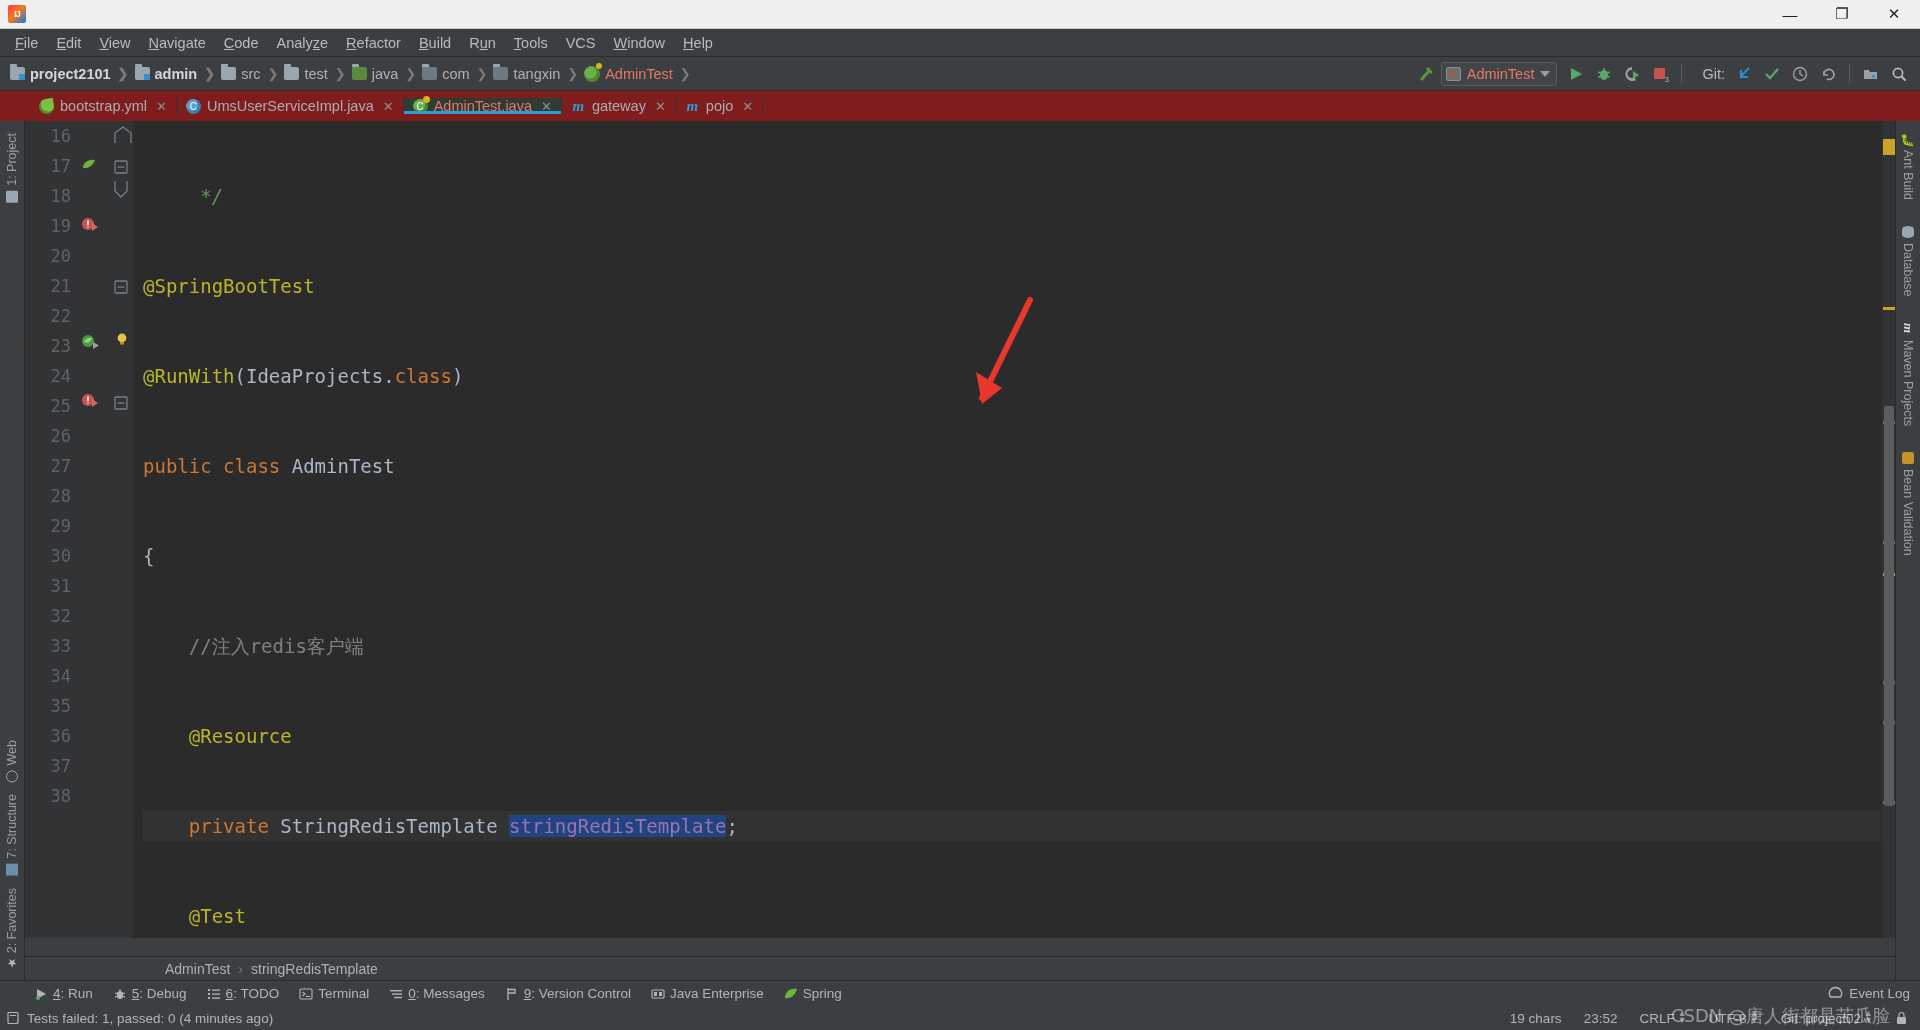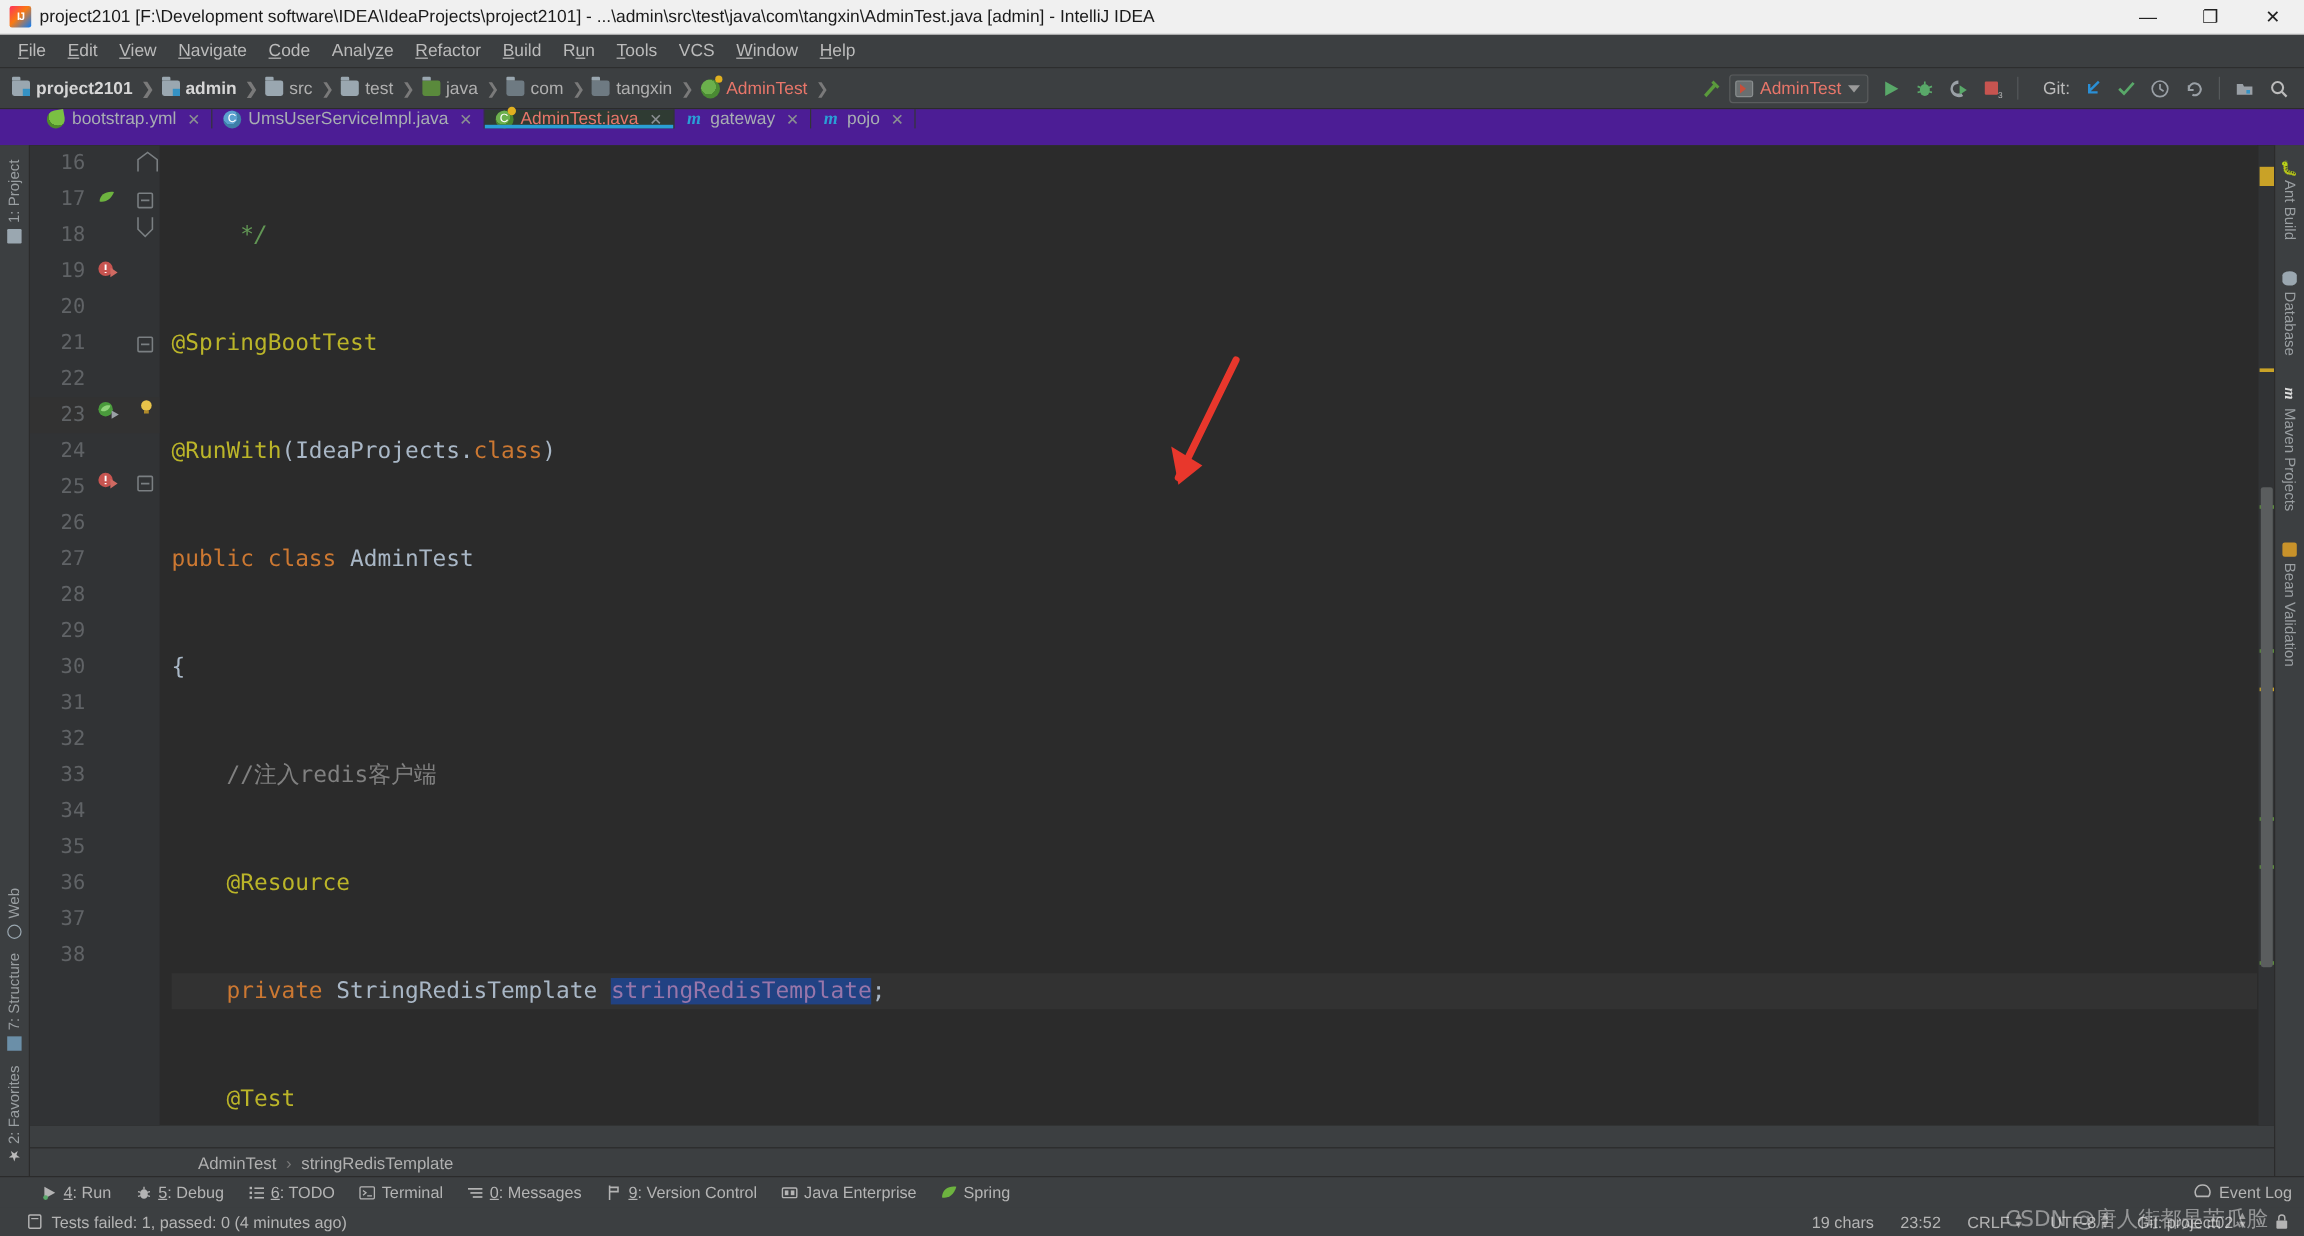--- a/index.html
+++ b/index.html
@@ -92,21 +92,21 @@
   .run-config .cfg-icon::after {
     content:""; position:absolute; left:3px; top:2px; width:0;height:0;
     border-top:4px solid transparent;border-bottom:4px solid transparent;border-left:5px solid #c84f3a;
   }
   .run-config .cfg-name { font-size: 14.5px; color: #e8766a; }
   .caret-down { width:0;height:0;border-left:5px solid transparent;border-right:5px solid transparent;border-top:6px solid #9a9a9a; }
   .tb-sep { width:1px;height:19px;background:#55595b;margin:0 6px; }
   .git-label { font-size:14.5px;color:#bbbbbb;margin:0 4px 0 12px; }
 
   
-  .tabsbar { height: 30px; background: #4c1d95; display: flex; align-items: flex-start; flex:none; padding-left: 30px;}
+  .tabsbar { height: 30px; background: #7f1d1d; display: flex; align-items: center; flex:none; padding-left: 30px;}
   .etab {
     display: flex; align-items: center; gap: 6px; padding: 0 9px;
     font-size: 14.5px; color: #a8aeb2; border-right: 1px solid #323537;
     position: relative; white-space: nowrap;
   }
   .etab.active { background: #2f3b33; color: #e8766a; }
   .etab.active::after { content:""; position:absolute;left:0;right:0;bottom:0;height:3px;background:#2a9fd6; }
   .etab .x { color:#8a8f92; font-size:13px; margin-left:3px; }
   .ti { width:15px;height:15px;flex:none;position:relative; }
   .ti.leaf { background: radial-gradient(circle at 65% 35%, #7ac043 0 55%, #4e8a2a 56% 100%); border-radius: 50% 0 50% 50%; transform: rotate(-10deg);}
@@ -187,41 +187,40 @@
     height: 26px; background: #3c3f41; display: flex; align-items: center;
     gap: 20px; padding: 0 10px 0 34px; flex: none; border-top: 1px solid #2b2b2b;
   }
   .twitem { display: flex; align-items: center; gap: 5px; font-size: 13.5px; color: #b4b4b4; }
   .twitem .u { text-decoration: underline; }
   .twbar .right { margin-left: auto; display: flex; align-items: flex-end; gap: 6px; }
 
   
   .statusbar {
     height: 24px; background: #3c3f41; display: flex; align-items: center;
-    padding: 0 12px 0 22px; font-size: 13.5px; color: #b4b4b4; flex: none;
+    padding: 0 12px 0 6px; font-size: 13.5px; color: #b4b4b4; flex: none;
     position: relative;
   }
   .statusbar .right { margin-left: auto; display: flex; align-items: center; gap: 22px; }
   .updown { display:inline-block; font-size:9px; line-height:7px; margin-left:3px; color:#9a9a9a;}
 
   .watermark {
     position: absolute; right: 30px; bottom: 2px; font-size: 18px;
     color: rgba(255,255,255,0.45); pointer-events: none; white-space: nowrap;
     font-family: "DejaVu Sans", sans-serif;
   }
   .ico-svg { display:block; }
 </style>
 </head>
 <body>
 
 <div class="app">
 
   <div class="titlebar">
     <div class="ij-logo"></div>
-    <div class="title-text">project2101 [F:\Development software\IDEA\IdeaProjects\project2101] - ...\admin\src\test\java\com\tangxin\AdminTest.java [admin] - IntelliJ IDEA</div>
     <div class="win-btns">
       <div class="win-btn">—</div>
       <div class="win-btn">❐</div>
       <div class="win-btn close">✕</div>
     </div>
   </div>
 
   <div class="menubar">
     <div class="menu-item"><span class="mn">F</span><span>ile</span></div>
     <div class="menu-item"><span class="mn">E</span><span>dit</span></div>

